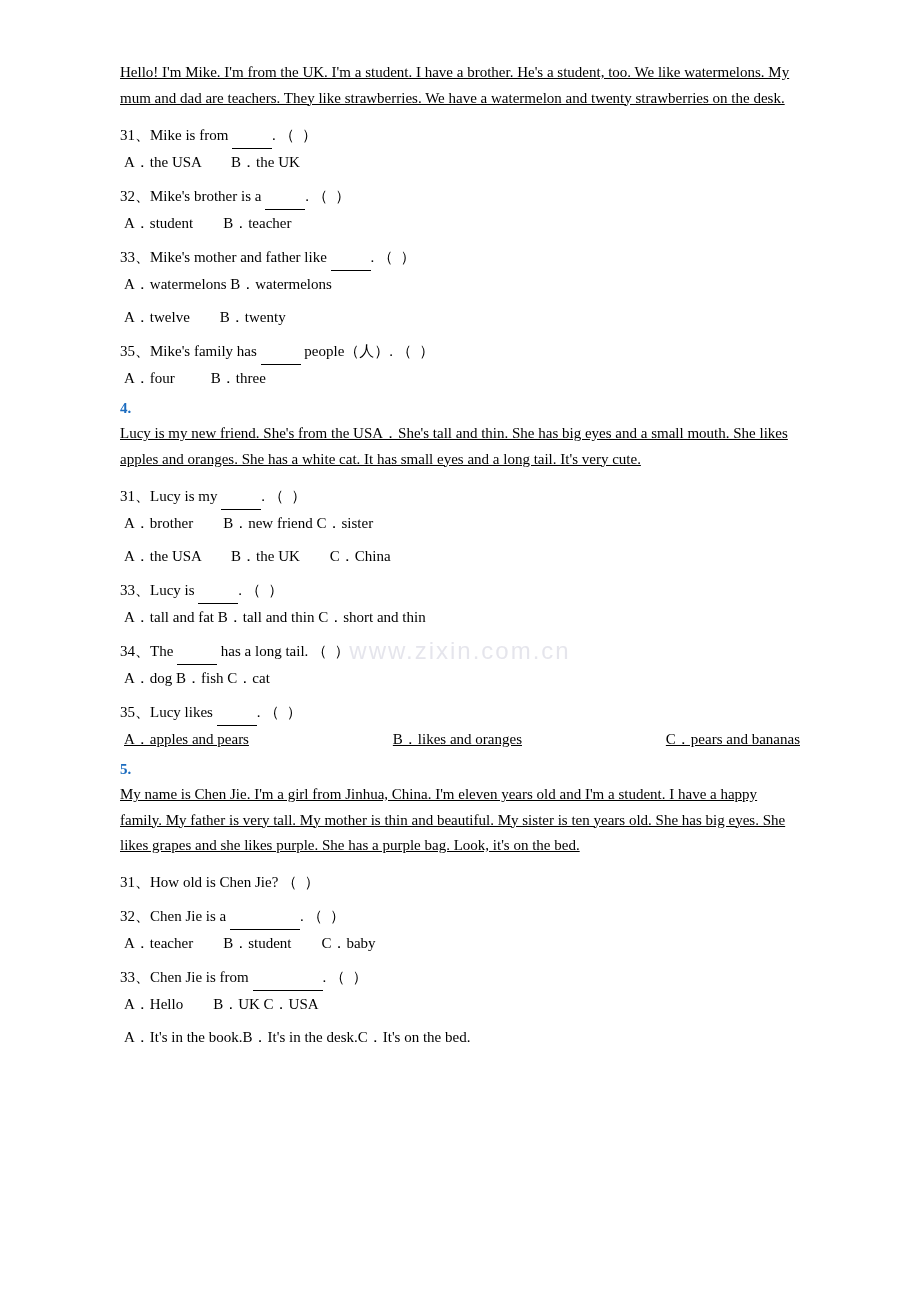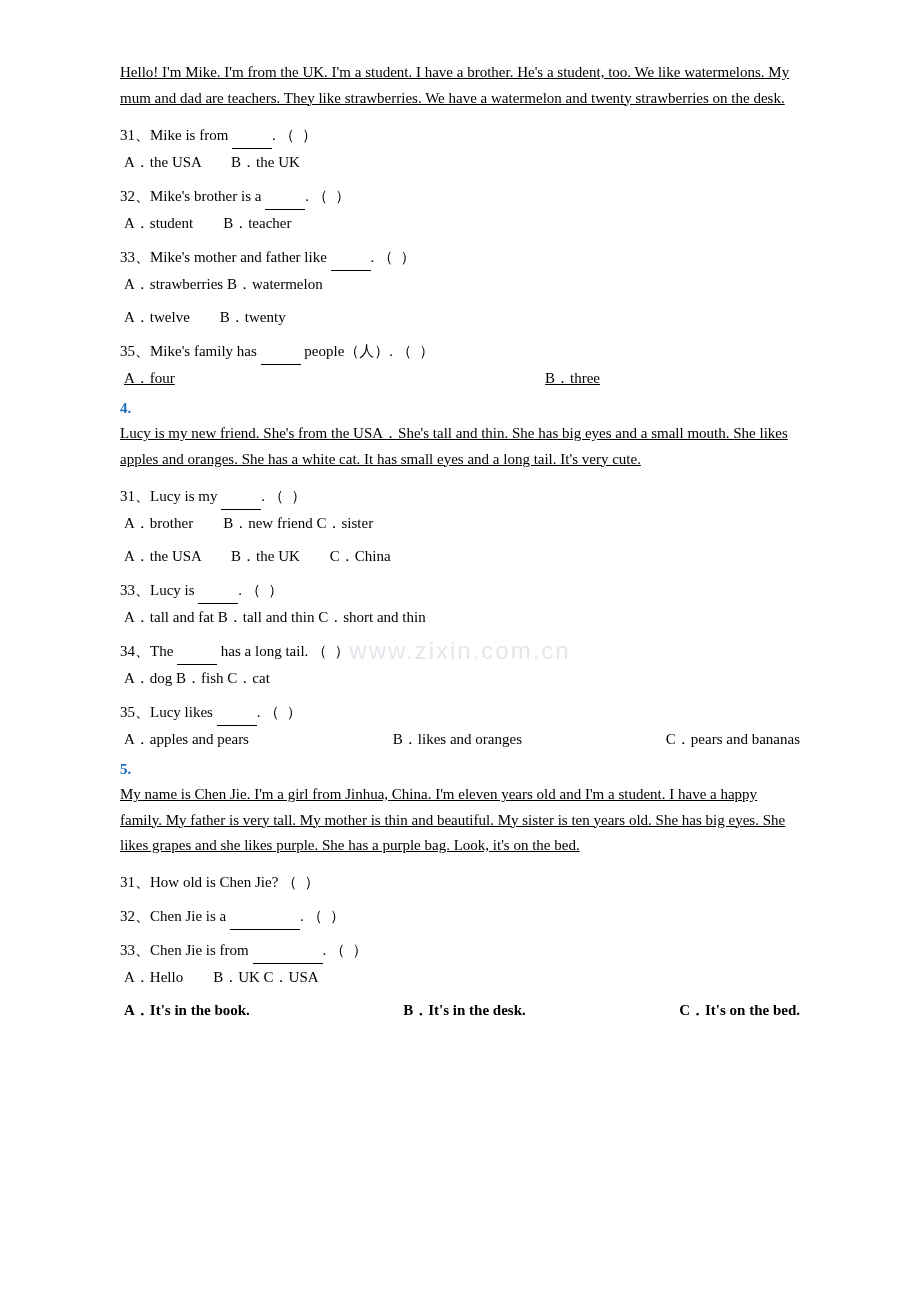--- a/index.html
+++ b/index.html
@@ -76,32 +76,32 @@
     <div class="options-line">A．the USA　　B．the UK</div>
   </div>
 
   <div class="question-block">
     <div class="question-line">32、Mike's brother is a <span class="blank">&nbsp;&nbsp;&nbsp;&nbsp;&nbsp;&nbsp;</span>. （ &nbsp;）</div>
     <div class="options-line">A．student　　B．teacher</div>
   </div>
 
   <div class="question-block">
     <div class="question-line">33、Mike's mother and father like <span class="blank">&nbsp;&nbsp;&nbsp;&nbsp;&nbsp;&nbsp;</span>. （ &nbsp;）</div>
-    <div class="options-line">A．strawberries B．watermelon</div>
+    <div class="options-line">A．watermelons B．watermelons</div>
   </div>
 
   <div class="question-block">
     <div class="options-line">A．twelve　　B．twenty</div>
   </div>
 
   <div class="question-block">
     <div class="question-line">35、Mike's family has <span class="blank">&nbsp;&nbsp;&nbsp;&nbsp;&nbsp;&nbsp;</span> people（人）. （ &nbsp;）</div>
-    <div class="options-line" style="display: flex; justify-content: space-between; text-decoration: underline;">
+    <div class="options-line" style="display: flex; ">
       <span>A．four</span>
-      <span style="padding-right: 200px;">B．three</span>
+      <span style="padding-right: 200px; margin-left: 36px;">B．three</span>
     </div>
   </div>
 </div>
 
 <div class="section-number">4.</div>
 
 <div>
   <div class="passage">
     Lucy is my new friend. She's from the USA．She's tall and thin. She has big eyes and a small mouth. She likes apples and oranges. She has a white cat. It has small eyes and a long tail. It's very cute.
   </div>
@@ -120,48 +120,49 @@
     <div class="options-line">A．tall and fat  B．tall and thin  C．short and thin</div>
   </div>
 
   <div class="question-block">
     <div class="question-line">34、The <span class="blank">&nbsp;&nbsp;&nbsp;&nbsp;&nbsp;&nbsp;</span> has a long tail. （ &nbsp;）</div>
     <div class="options-line">A．dog B．fish  C．cat</div>
   </div>
 
   <div class="question-block">
     <div class="question-line">35、Lucy likes <span class="blank">&nbsp;&nbsp;&nbsp;&nbsp;&nbsp;&nbsp;</span>. （ &nbsp;）</div>
-    <div class="options-line" style="display: flex; justify-content: space-between;">
+    <div class="options-line" style="display: flex; justify-content: space-between; text-decoration: underline;">
       <span>A．apples and pears</span>
       <span>B．likes and oranges</span>
       <span>C．pears and bananas</span>
     </div>
   </div>
 </div>
 
 <div class="section-number">5.</div>
 
 <div>
   <div class="passage">
     My name is Chen Jie. I'm a girl from Jinhua, China. I'm eleven years old and I'm a student. I have a happy family. My father is very tall. My mother is thin and beautiful. My sister is ten years old. She has big eyes. She likes grapes and she likes purple. She has a purple bag. Look, it's on the bed.
   </div>
 
   <div class="question-block">
     <div class="question-line">31、How old is Chen Jie? （ &nbsp;）</div>
   </div>
 
   <div class="question-block">
     <div class="question-line">32、Chen Jie is a <span class="blank blank-xl">&nbsp;&nbsp;&nbsp;&nbsp;&nbsp;&nbsp;&nbsp;&nbsp;</span>. （ &nbsp;）</div>
+    <div class="options-line">A．teacher　　B．student　　C．baby</div>
   </div>
 
   <div class="question-block">
     <div class="question-line">33、Chen Jie is from <span class="blank blank-xl">&nbsp;&nbsp;&nbsp;&nbsp;&nbsp;&nbsp;&nbsp;&nbsp;</span>. （ &nbsp;）</div>
     <div class="options-line">A．Hello　　B．UK  C．USA</div>
   </div>
 
   <div class="question-block">
-    <div class="options-line" style="display: flex; justify-content: space-between; font-weight: bold;">
+    <div class="options-line" style="display: flex; ">
       <span>A．It's in the book.</span>
       <span>B．It's in the desk.</span>
       <span>C．It's on the bed.</span>
     </div>
   </div>
 </div>
 
 </body></html>

